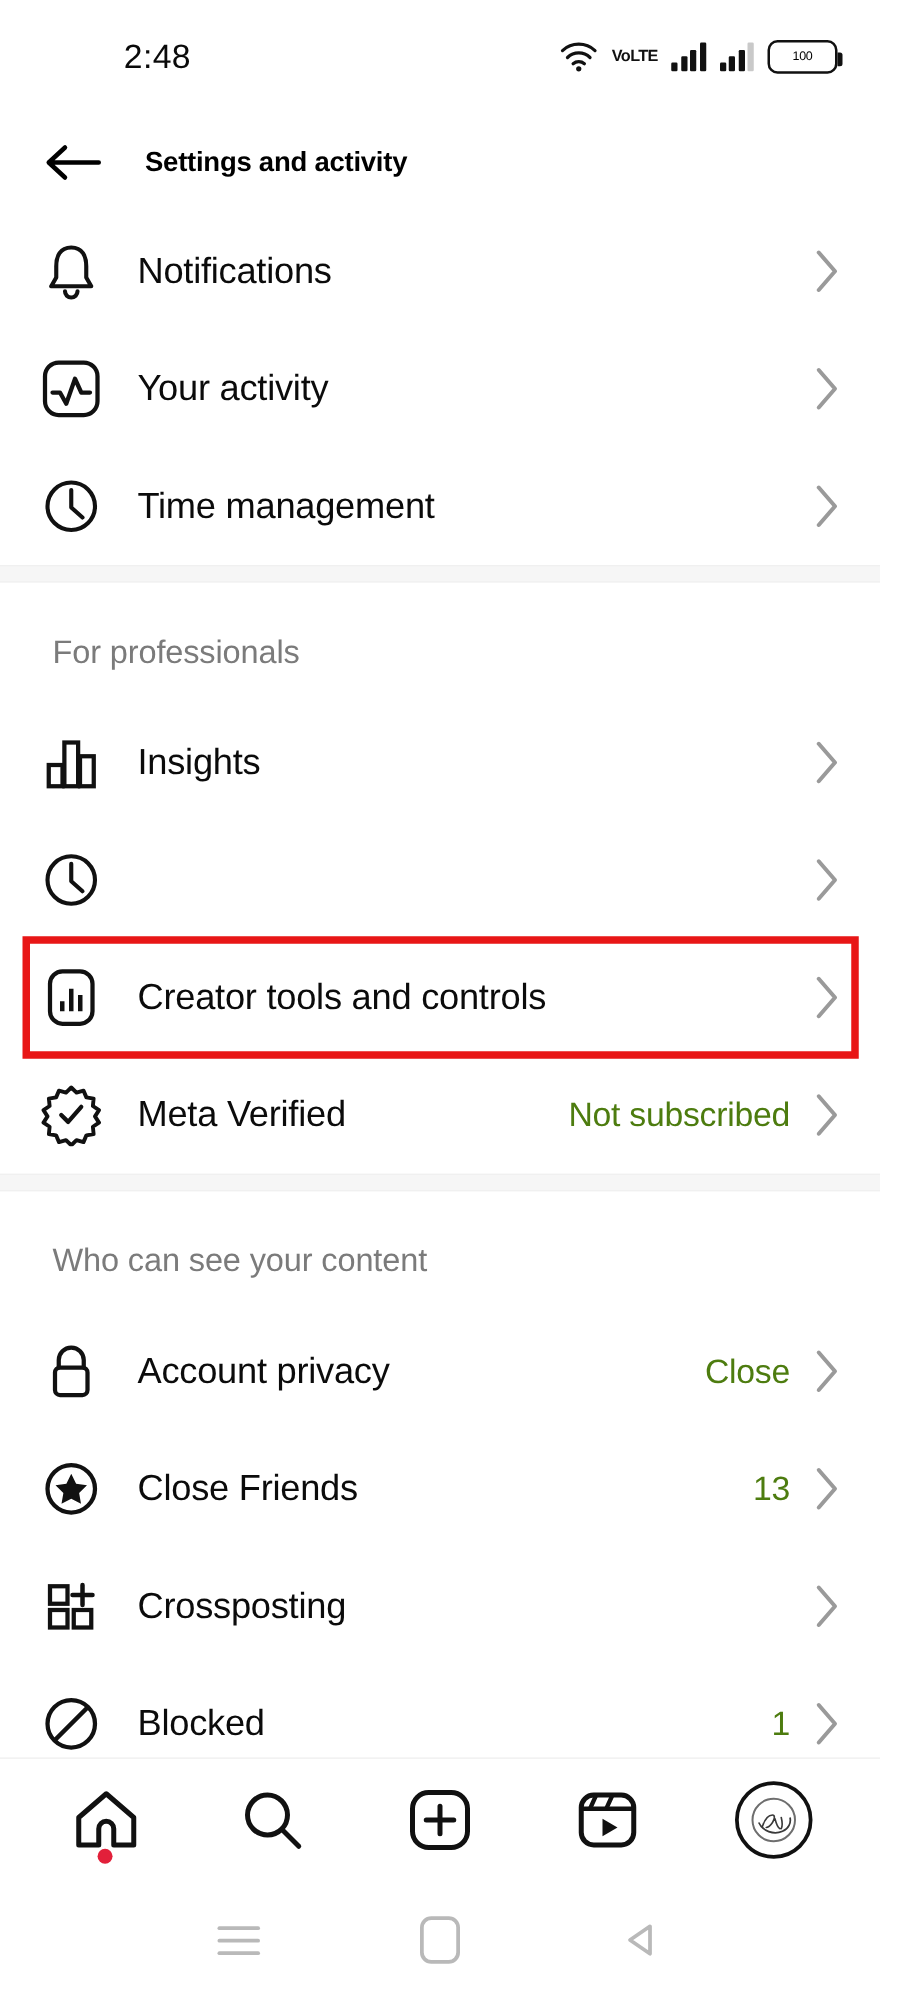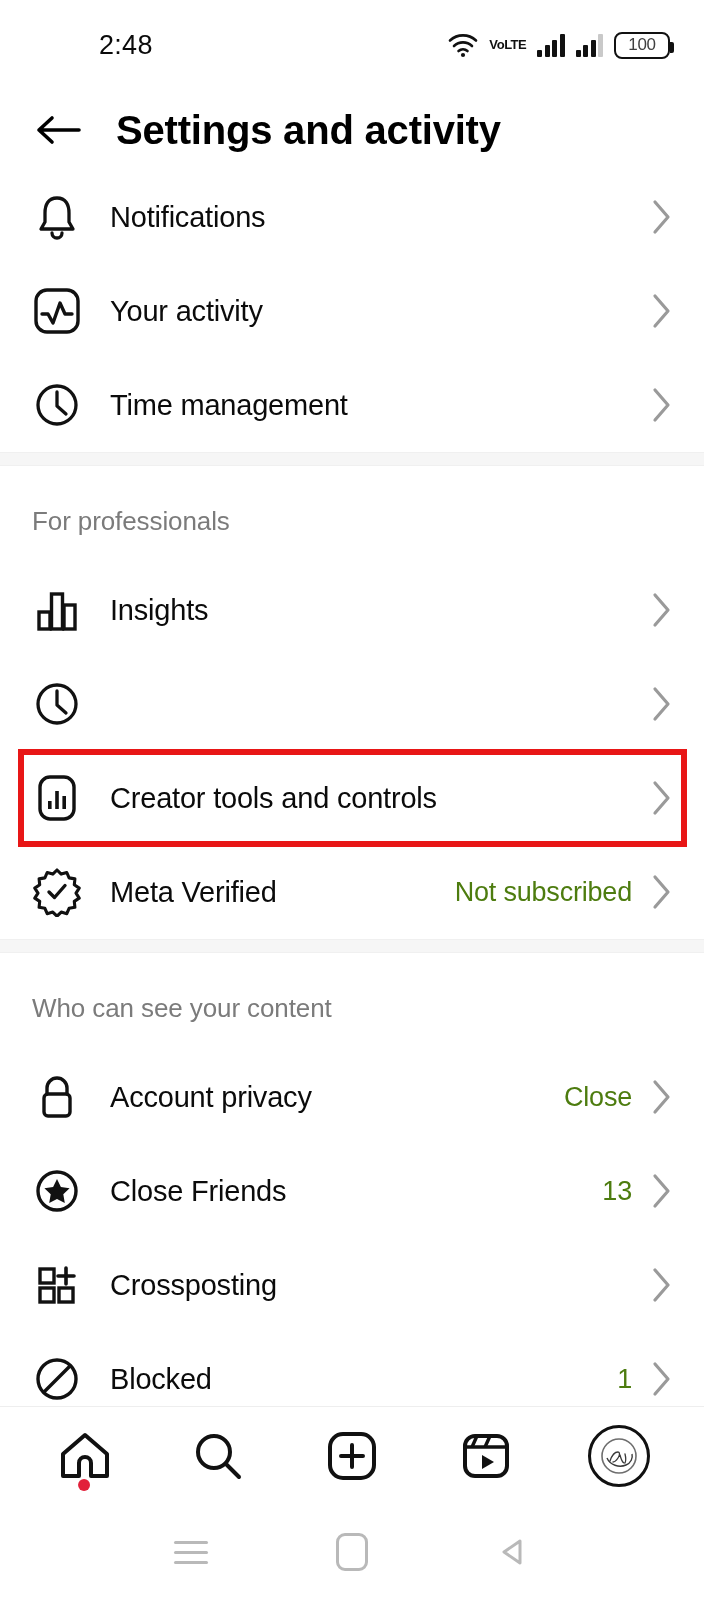--- a/index.html
+++ b/index.html
@@ -46,32 +46,32 @@
   .bars i:nth-child(4){ height:23px; }
   .bars.dim i:nth-child(4){ background:#c9c9c9; }
   .battery {
     width:56px; height:27px; border:2.5px solid #111; border-radius:8px;
     display:flex; align-items:center; justify-content:center; position:relative;
   }
   .battery:after {
     content:""; position:absolute; right:-6px; top:8px;
     width:4px; height:11px; background:#111; border-radius:0 2px 2px 0;
   }
-  .battery span { font-size:17px; font-weight:400; color:#404040; letter-spacing:-.3px; }
+  .battery span { font-size:10px; font-weight:400; color:#000000; letter-spacing:-.3px; }
 
   
   .header {
     height:80px; flex:0 0 80px;
     display:flex; align-items:center; padding-left:28px;
   }
   .back-btn {
     width:60px; height:60px; display:flex; align-items:center; justify-content:center;
   }
   .page-title {
-    font-size:40px; font-weight:700; color:#000;
+    font-size:22px; font-weight:700; color:#000;
     margin-left:28px; letter-spacing:-.2px;
   }
 
   
   .list { flex:1 1 auto; overflow:hidden; }
   .row {
     height:94px; display:flex; align-items:center;
     padding:0 30px 0 26px; background:#fff;
   }
   .row .ic {
@@ -86,21 +86,21 @@
     margin-left:auto; font-size:27px; color:#4d7c0f; letter-spacing:-.2px;
     padding-right:18px; white-space:nowrap;
   }
   .row .chev { flex:0 0 auto; display:flex; align-items:center; }
   .row .value + .chev { margin-left:0; }
   .row .chev.push { margin-left:auto; }
 
   .section-gap { height:14px; background:#f6f6f6; border-top:1px solid #f0f0f0; border-bottom:1px solid #f0f0f0;}
   .section-title {
     font-size:26px; color:#7b7b7b; letter-spacing:-.1px;
-    padding:40px 0 26px 32px;
+    padding:40px 0 26px 42px;
   }
 
   
   .highlight-wrap { position:relative; }
   .highlight-box {
     position:absolute; left:18px; right:17px; top:-2px; bottom:-2px;
     border:6px solid #e81616; pointer-events:none;
   }
 
   

